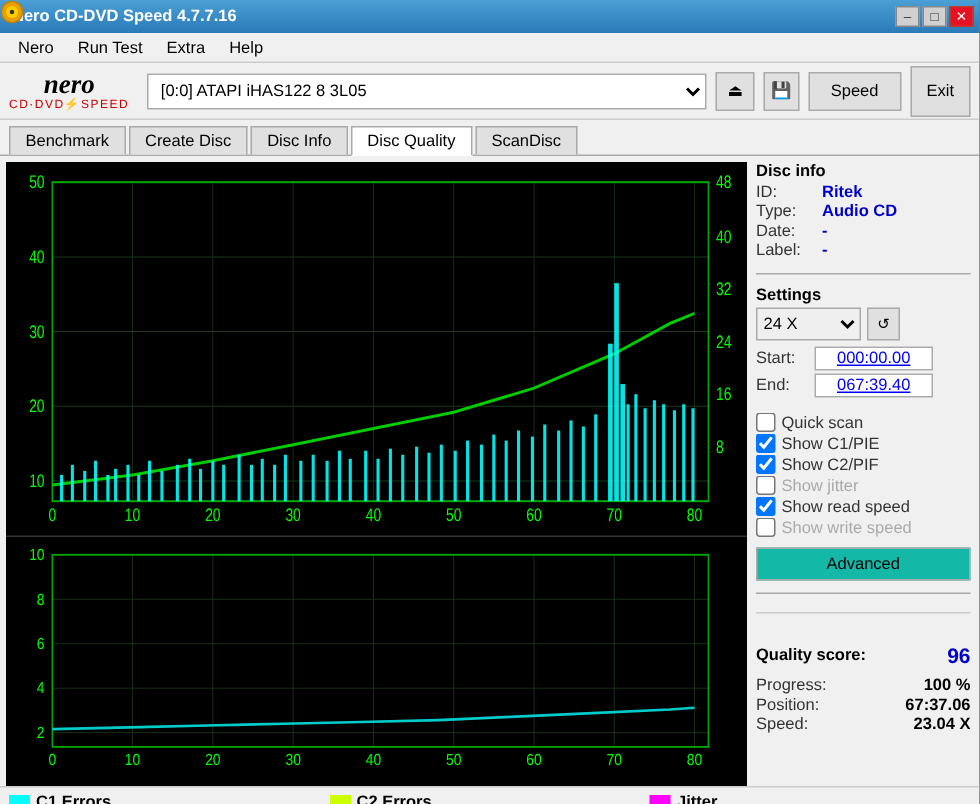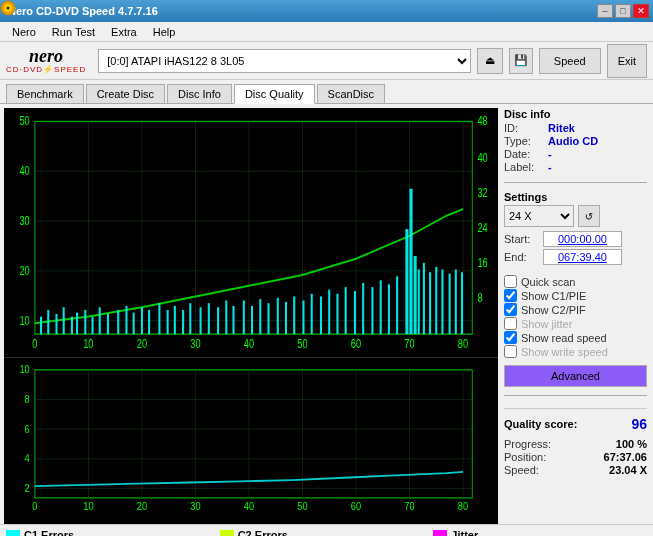--- a/index.html
+++ b/index.html
@@ -52,24 +52,24 @@
     .time-label { width: 35px; color: #333; }
     .time-value { color: #0000ff; border: 1px solid #aaa; padding: 1px 14px; background: white; font-size: 11px; text-decoration: underline; }
 
     
     .checkbox-row { display: flex; align-items: center; gap: 4px; margin-bottom: 1px; }
     .checkbox-label { font-size: 11px; color: #333; }
     .checkbox-label.disabled { color: #aaa; }
     input[type=checkbox] { margin: 0; }
 
     
-    .advanced-btn { width: 100%; height: 22px; background: #8b5cf6; border: 1px solid #aaa; cursor: pointer; font-size: 11px; margin-top: 2px; }
-
-    
-    .quality-row { display: flex; justify-content: space-between; align-items: center; margin-top: 4px; border-top: 1px solid #ccc; padding-top: 7px; }
+    .advanced-btn { width: 100%; height: 22px; background: #14b8a6; border: 1px solid #aaa; cursor: pointer; font-size: 11px; margin-top: 2px; }
+
+    
+    .quality-row { display: flex; justify-content: space-between; align-items: center; margin-top: 4px; border-top: 1px solid #ccc; padding-top: 20px; }
     .quality-label { font-weight: bold; }
     .quality-value { color: #0000cc; font-weight: bold; font-size: 14px; }
 
     
     .progress-section { margin-top: 2px; }
     .prog-row { display: flex; justify-content: space-between; margin-bottom: 1px; }
     .prog-label { color: #333; }
     .prog-value { color: #000; font-weight: bold; }
 
     

